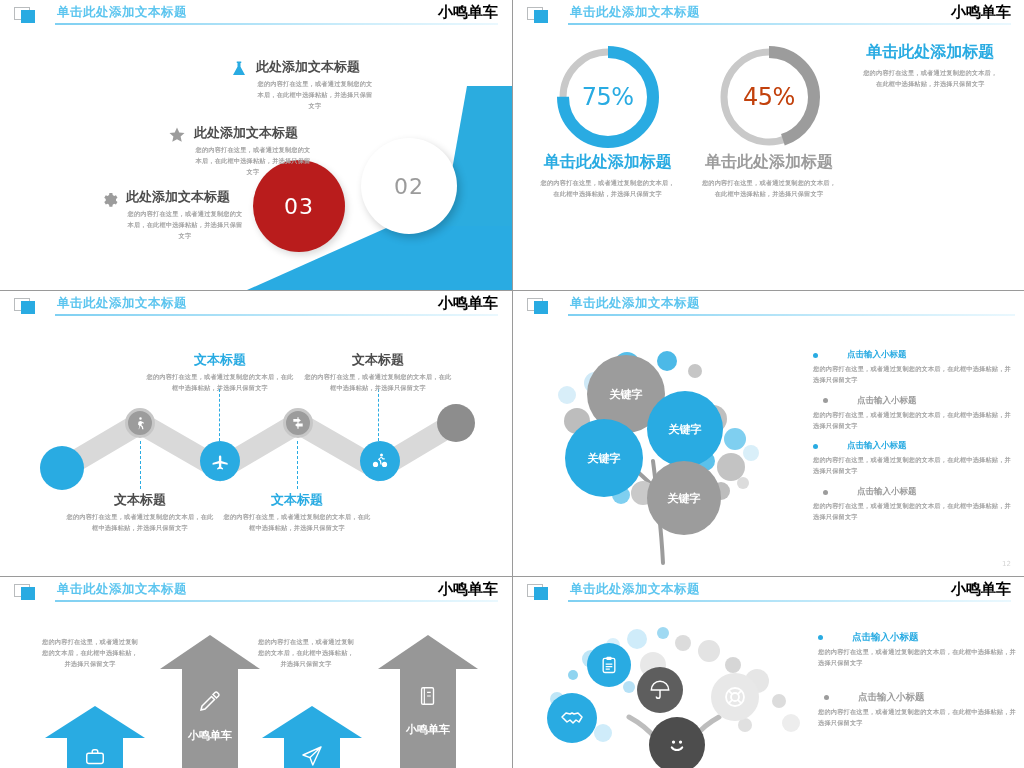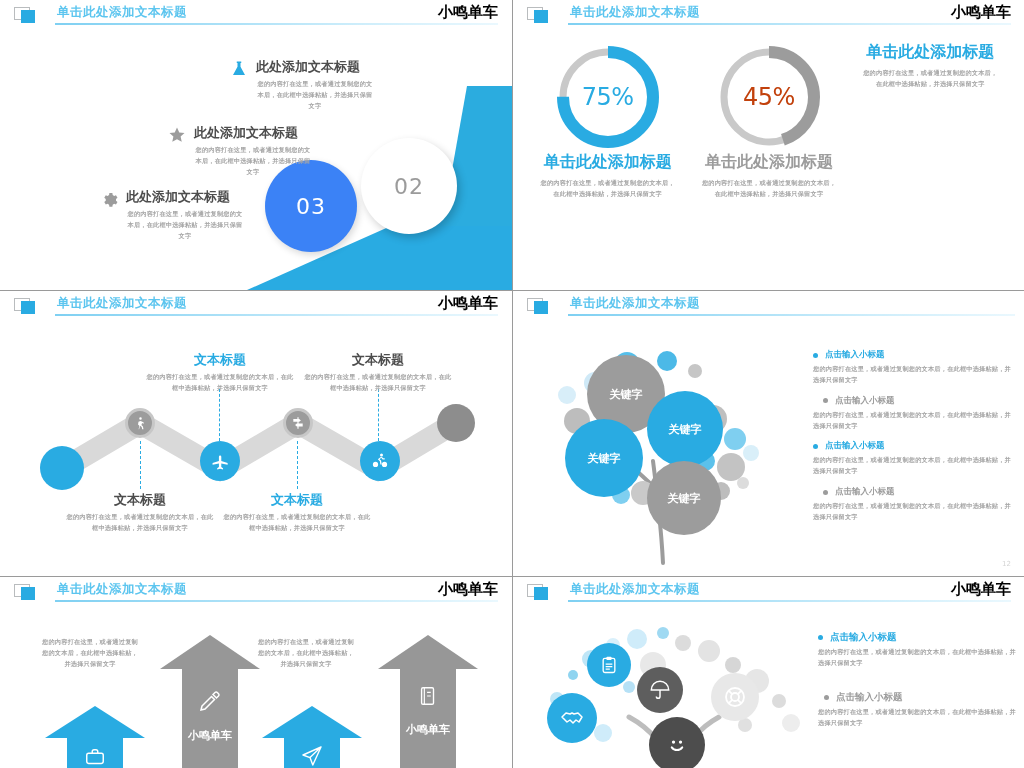--- a/index.html
+++ b/index.html
@@ -81,22 +81,22 @@
   .s1 .c02 {
     position: absolute; right: 55px; top: 76px; width: 96px; height: 96px;
     border-radius: 50%; background: #fff;
     box-shadow: 3px 4px 8px rgba(0,0,0,.2);
   }
   .s1 .c02 span {
     position: absolute; inset: 0; display: flex; align-items: center; justify-content: center;
     color: #9b9b9b; font-size: 22px; letter-spacing: 1px;
   }
   .s1 .c03 {
-    position: absolute; left: 18px; top: 98px; width: 92px; height: 92px;
-    border-radius: 50%; background: #3b82f6;
+    position: absolute; left: 6px; top: 98px; width: 92px; height: 92px;
+    border-radius: 50%; background: #b91c1c;
     box-shadow: 2px 3px 7px rgba(0,0,0,.15);
   }
   .s1 .c03 span {
     position: absolute; inset: 0; display: flex; align-items: center; justify-content: center;
     color: #fff; font-size: 22px; letter-spacing: 1px;
   }
   .s1 .blue-wedge {
     position: absolute; right: 0; top: 24px; width: 100px; height: 140px;
     background: #2bacdf;
     clip-path: polygon(30% 100%, 100% 100%, 100% 0, 55% 0);
@@ -140,21 +140,21 @@
   .s3 .dash {
     position: absolute; width: 0; border-left: 1px dashed #29abe2;
   }
 
   
   .bul { position: absolute; }
   .bul .row { margin-bottom: 9px; }
   .bul .head { display: flex; align-items: center; gap: 7px; }
   .bul .dot { width: 5px; height: 5px; border-radius: 50%; background: #29abe2; flex: none; }
   .bul .dot.g { background: #9c9c9c; }
-  .bul .h { font-size: 8.5px; font-weight: bold; color: #29abe2; white-space: nowrap; }
+  .bul .h { font-size: 8.5px; font-weight: bold; color: #29abe2; white-space: nowrap; margin-left: 22px; }
   .bul .h.g { color: #9c9c9c; }
   .bul .body { margin-top: 3px; }
 
   .s4 .tree { position: absolute; left: 22px; top: 52px; width: 260px; height: 220px; }
   .s4 .kw {
     position: absolute; border-radius: 50%;
     display: flex; align-items: center; justify-content: center;
     color: #fff; font-size: 11px; font-weight: bold;
   }
   .s4 .bul { left: 300px; top: 58px; width: 200px; }

